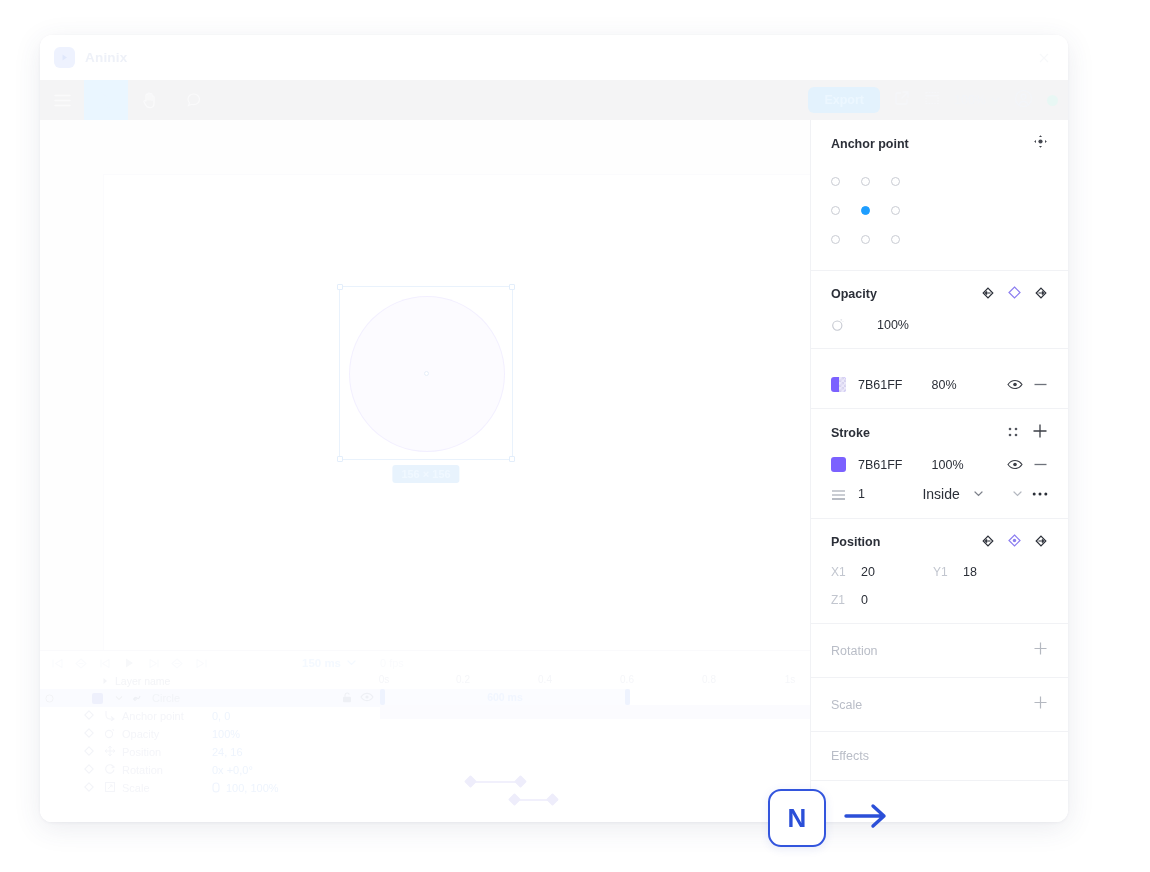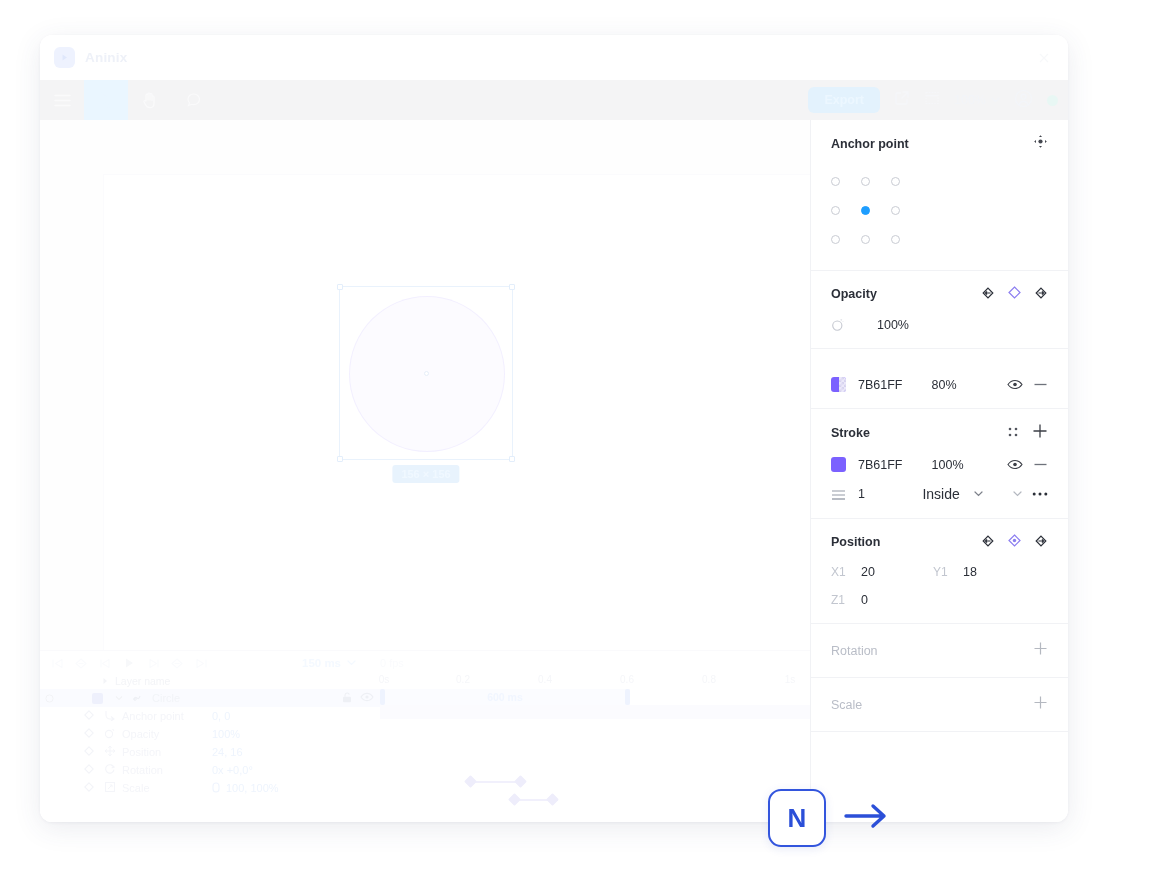--- a/index.html
+++ b/index.html
@@ -716,20 +716,23 @@
 
         <div class="sec collapsed">
           <span class="sec-title muted">Scale</span>
           <span>
             <svg width="15" height="15" viewBox="0 0 15 15">
                 <path d="M7.5 1.5v12M1.5 7.5h12" stroke="#b4b8c0" stroke-width="1.2"></path>
               </svg>
           </span>
         </div>
 
+        <div class="sec collapsed">
+          <span class="sec-title muted">Effects</span>
+        </div>
 
       </div>
     </div>
   </div>
 
   <div class="kbd-wrap">
     <span class="kbd">N</span>
     <span>
       <svg width="44" height="26" viewBox="0 0 44 26">
           <path d="M2 13h38M29 3l11 10-11 10" fill="none" stroke="#2b4fd8" stroke-width="3.4" stroke-linecap="round" stroke-linejoin="round"></path>

